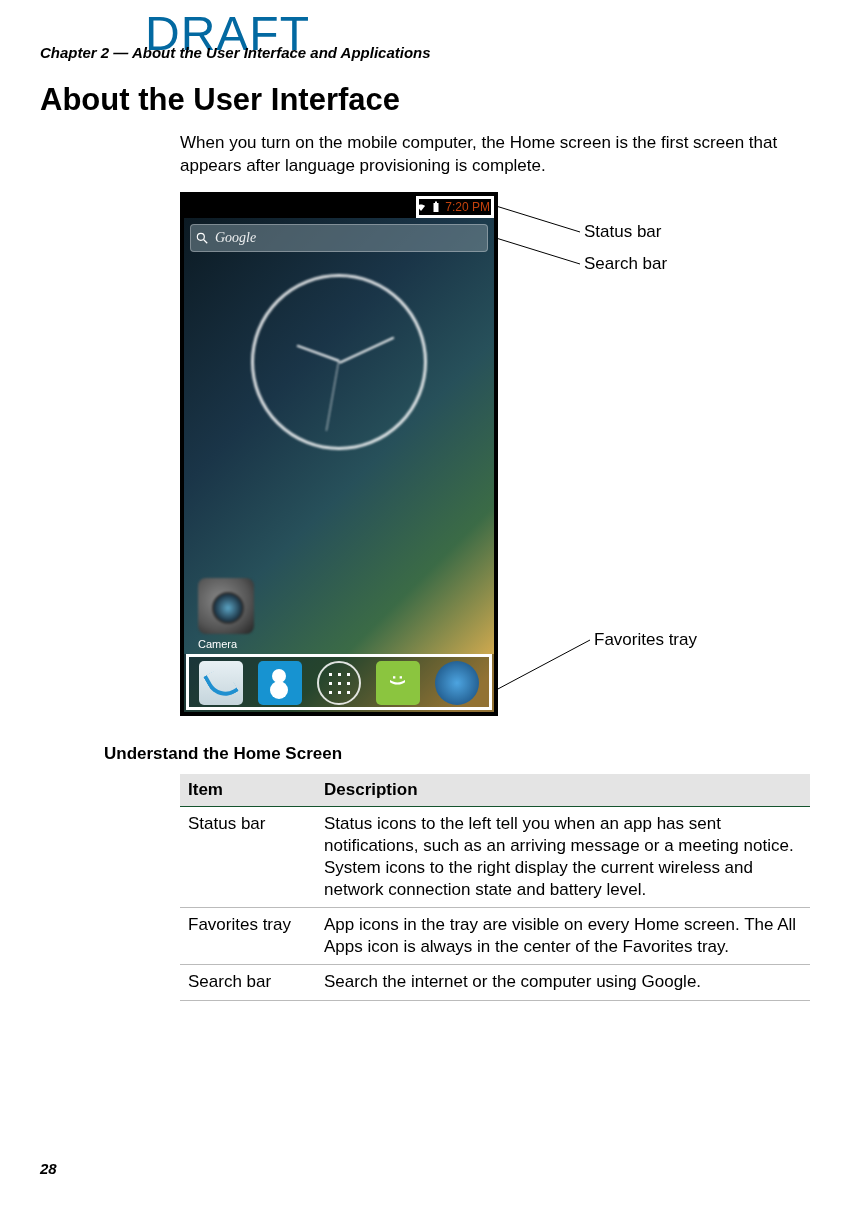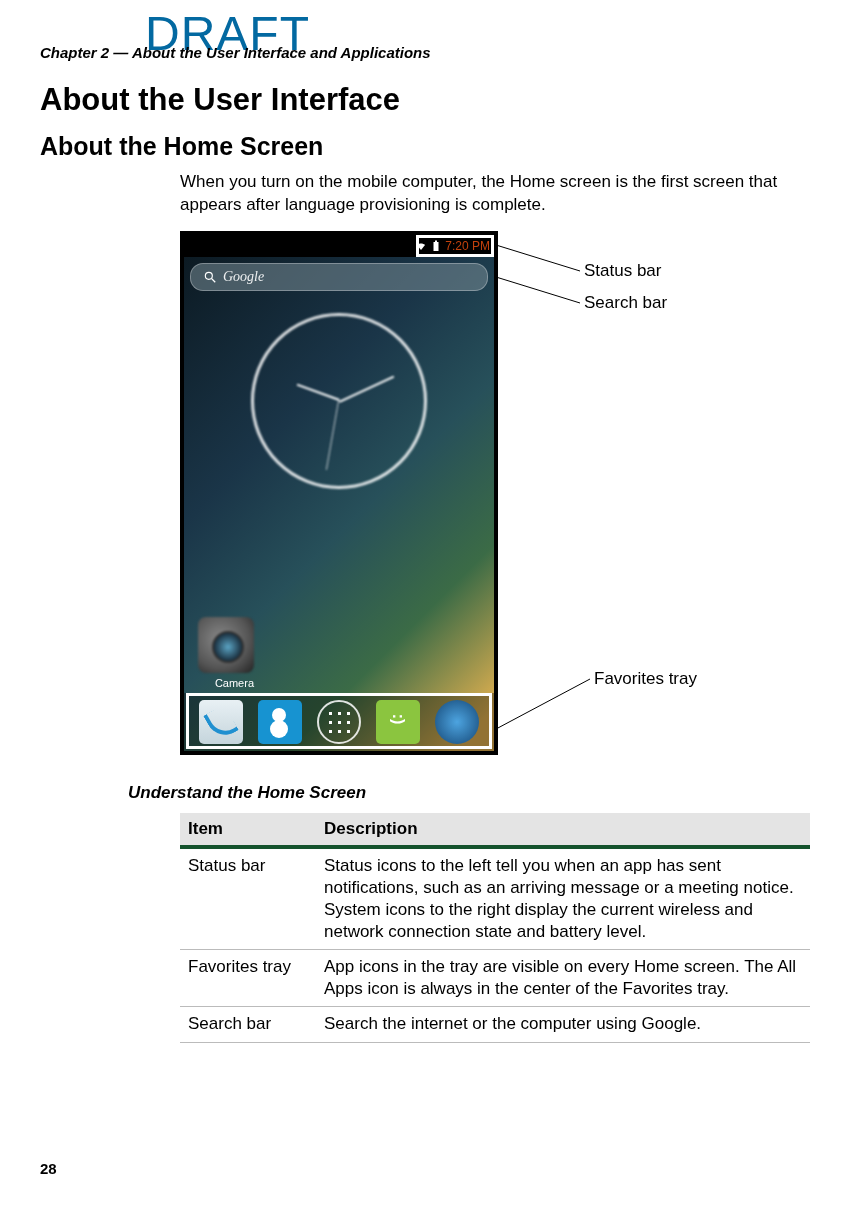--- a/index.html
+++ b/index.html
@@ -107,24 +107,24 @@
     display: inline-block;
   }
   .search-bar {
     position: absolute;
     top: 28px;
     left: 6px;
     right: 6px;
     height: 28px;
     background: rgba(120,140,150,0.55);
     border: 1px solid rgba(255,255,255,0.3);
-    border-radius: 13px;
+    border-radius: 4px;
     display: flex;
     align-items: center;
-    padding-left: 12px;
+    padding-left: 4px;
     box-sizing: border-box;
     filter: blur(0.6px);
   }
   .search-icon {
     width: 14px;
     height: 14px;
     margin-right: 6px;
   }
   .search-text {
     color: rgba(255,255,255,0.9);
@@ -171,21 +171,21 @@
     height: 28px;
     background: radial-gradient(circle, #5ba4c4 0%, #1a3040 70%);
     border-radius: 50%;
     border: 2px solid #333;
   }
   .camera-label {
     position: absolute;
     bottom: 62px;
     left: 14px;
     width: 56px;
-    text-align: right;
+    text-align: left;
     color: #fff;
     font-size: 11px;
     filter: blur(0.4px);
   }
   .fav-tray {
     position: absolute;
     bottom: 0;
     left: 0;
     right: 0;
     height: 58px;
@@ -263,68 +263,67 @@
   }
   .callout-label {
     position: absolute;
     font-size: 17px;
     color: #000;
     font-family: Arial, sans-serif;
   }
   .table-title {
     font-size: 17px;
     font-weight: bold;
-    font-style: italic;
-    margin-left: 88px;
+    margin-left: 64px;
     margin-top: 12px;
     margin-bottom: 10px;
   }
   table.home-table {
     margin-left: 140px;
     width: 630px;
     border-collapse: collapse;
     font-size: 17px;
   }
   table.home-table th {
     text-align: left;
     background: #e4e4e4;
     font-weight: bold;
     padding: 6px 8px;
-    border-bottom: 4px solid #14532d;
+    border-bottom: 1px solid #14532d;
   }
   table.home-table td {
     padding: 6px 8px;
     vertical-align: top;
     border-bottom: 1px solid #bbb;
     line-height: 1.3;
   }
   table.home-table td:first-child {
     width: 120px;
   }
   .footer {
     position: absolute;
     bottom: 28px;
     left: 40px;
     right: 40px;
     display: flex;
     justify-content: space-between;
     font-size: 15px;
+    font-style: italic;
     font-weight: bold;
   }
 </style>
 </head>
 <body>
 
 <div class="draft">DRAFT</div>
 
 <div class="chapter-header">Chapter 2 — About the User Interface and Applications</div>
 
 <div class="content">
   <div class="h1">About the User Interface</div>
-  <div class="h2">About the Home Screen</div>
   <div class="body-text">When you turn on the mobile computer, the Home screen is the first screen that appears after language provisioning is complete.</div>
 
   <div class="figure-wrap">
     <div class="phone">
       <div class="status-bar">
         <div class="status-icons">
           <svg class="wifi-icon" viewBox="0 0 24 24" fill="#fff">
               <path d="M12 20l8-10c-4-4-12-4-16 0l8 10z"></path>
             </svg>
           <svg class="batt-icon" viewBox="0 0 24 24" fill="#fff">

